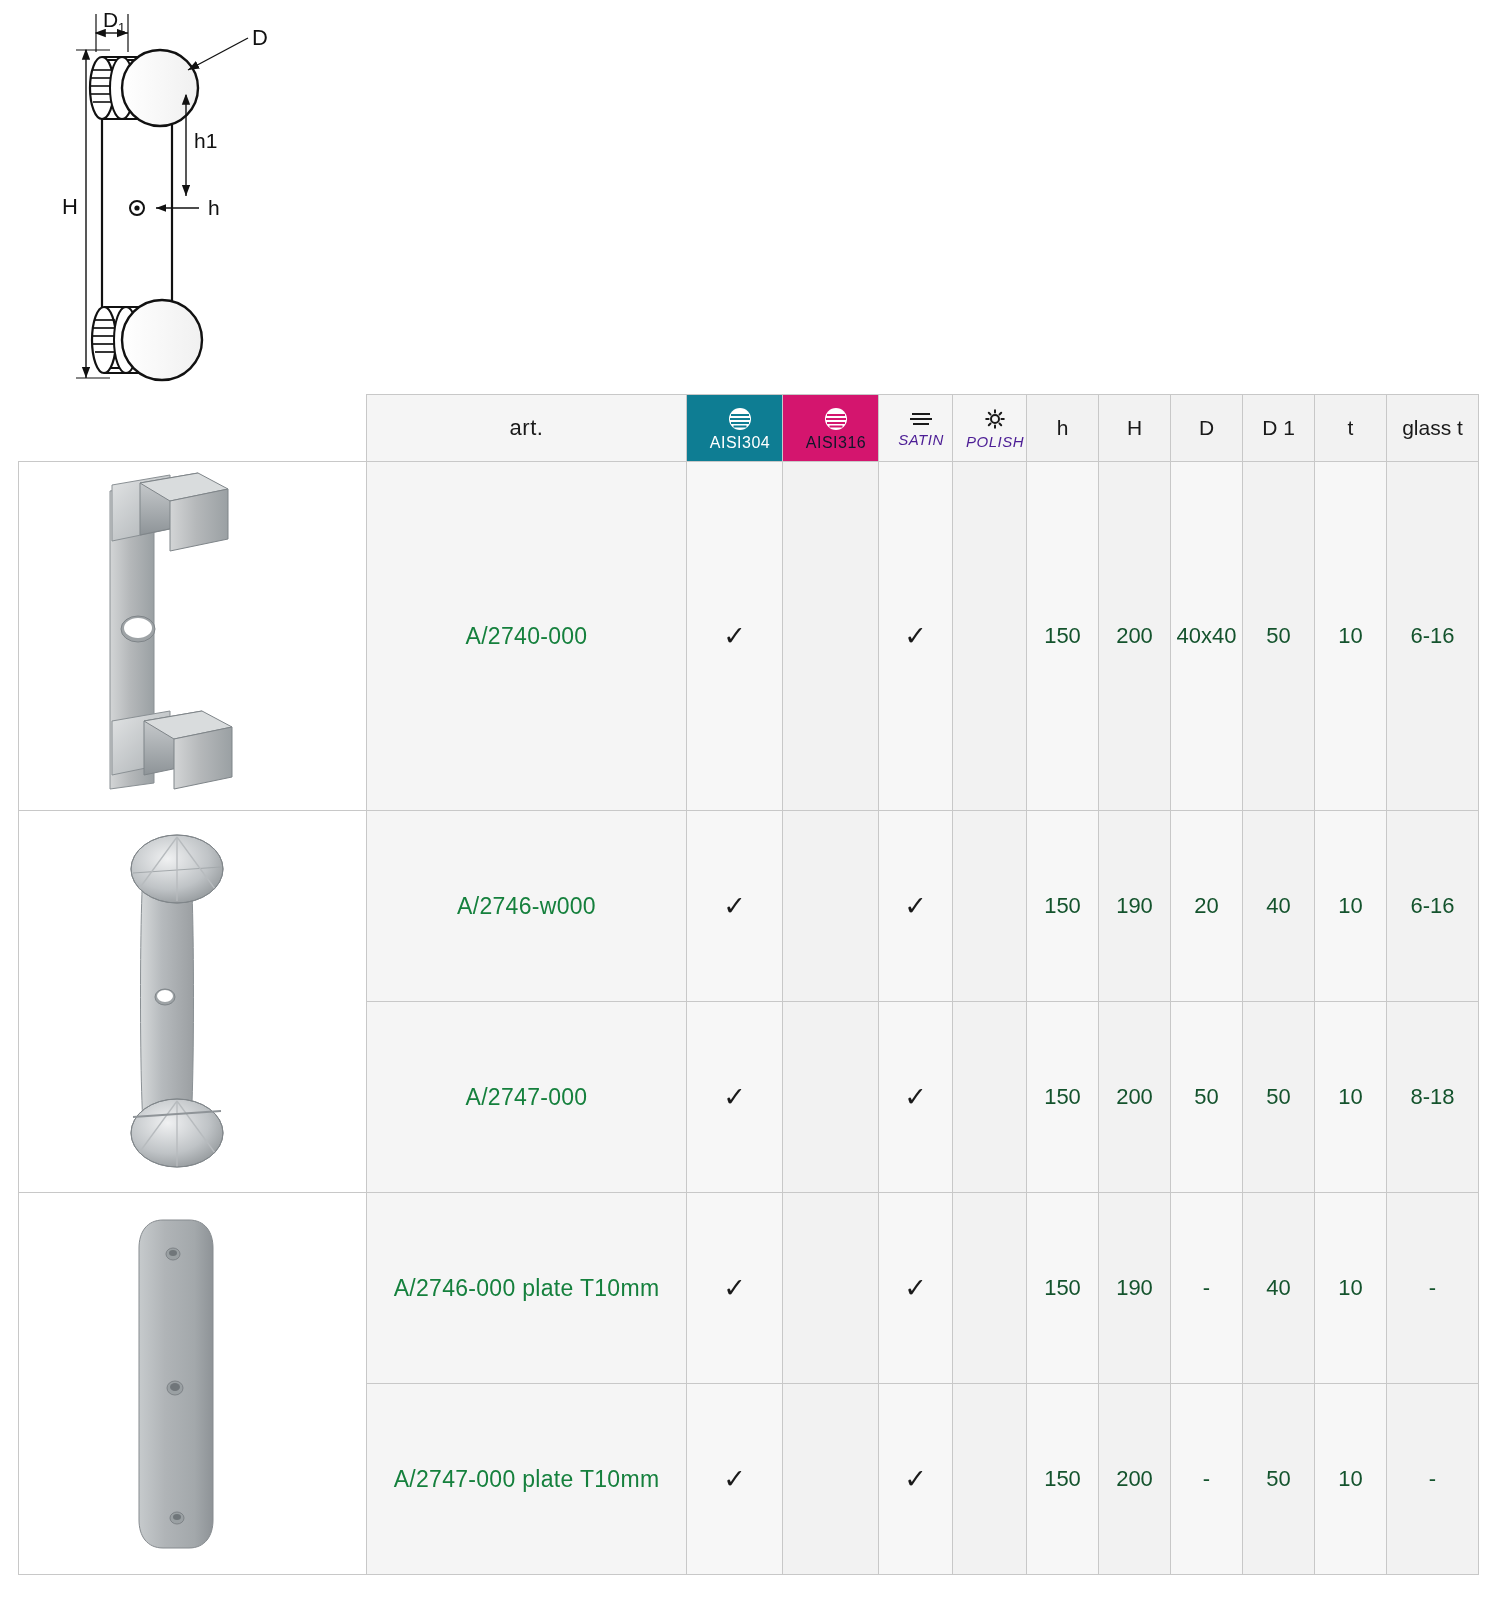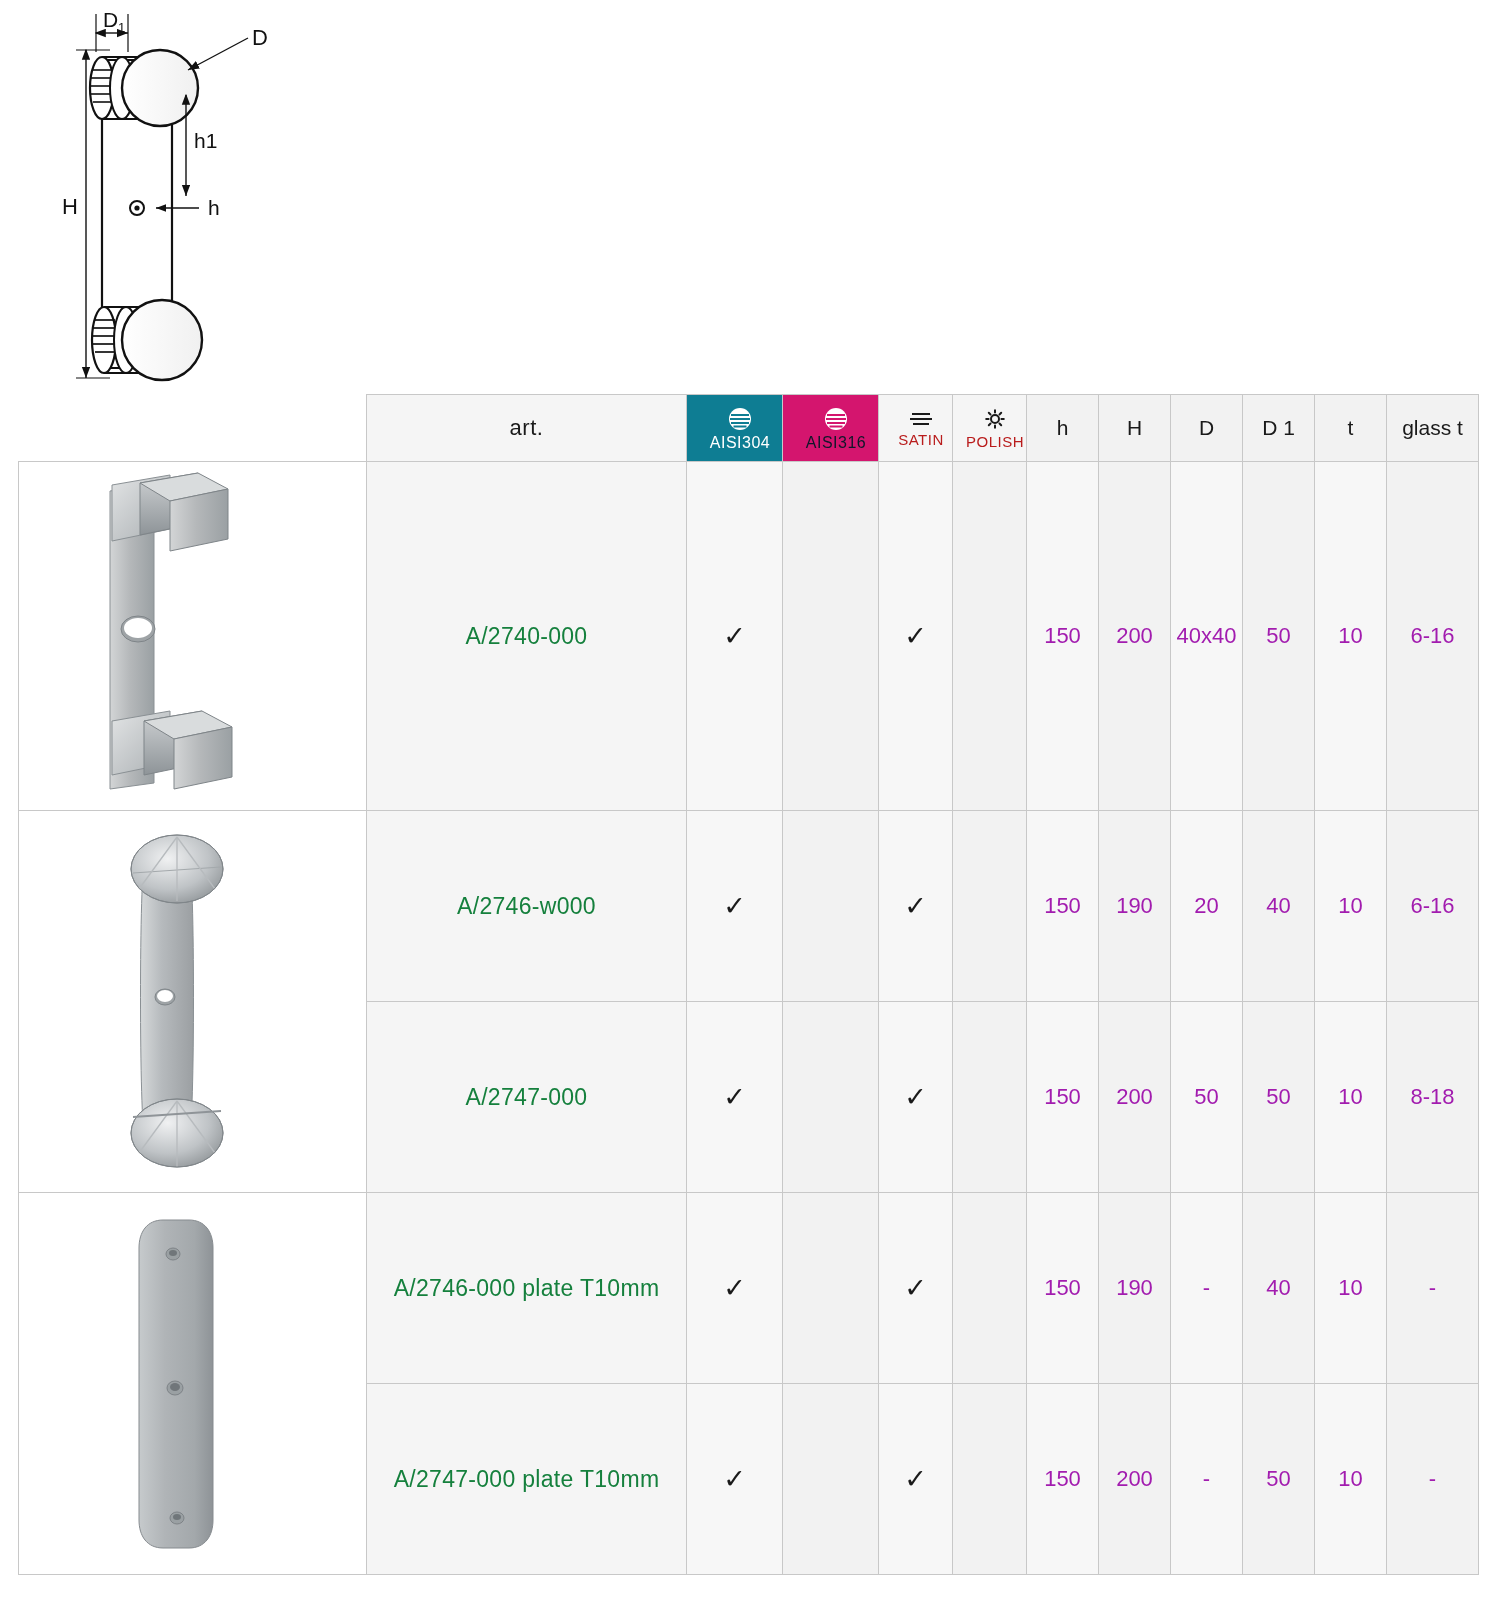--- a/index.html
+++ b/index.html
@@ -69,22 +69,23 @@
   .hdr-aisi316 {
     background: #d4156e;
     color: #0f172a;
     font-size: 16px;
     font-weight: bold;
     letter-spacing: .5px;
   }
   .hdr-satin, .hdr-polish {
     background: #f5f5f5;
     font-size: 15px;
-    color: #b91c1c;
+    color: #4c1d95;
     letter-spacing: .5px;
+    font-style: italic;
   }
   .hdr-icon-wrap {
     display: flex;
     flex-direction: column;
     align-items: center;
     justify-content: center;
     gap: 3px;
     height: 66px;
     padding-left: 11px;
   }
@@ -111,21 +112,21 @@
     background: #f7f7f7;
     font-size: 27px;
     color: #1a1a1a;
   }
   .chk-cell.empty { background: #f2f2f2; }
   .fin-cell { background: #f7f7f7; font-size: 27px; }
   .fin-cell.empty { background: #f2f2f2; }
   .dim-cell {
     background: #f7f7f7;
     font-size: 22px;
-    color: #a21caf;
+    color: #14532d;
   }
   .dim-cell.alt { background: #f2f2f2; }
 
   .row-tall td { height: 348px; }
   .row-mid td  { height: 190px; margin-left: 21px; }
 
   
   .prod-svg { display: block; margin: 0 auto; }
 </style>
 </head>

